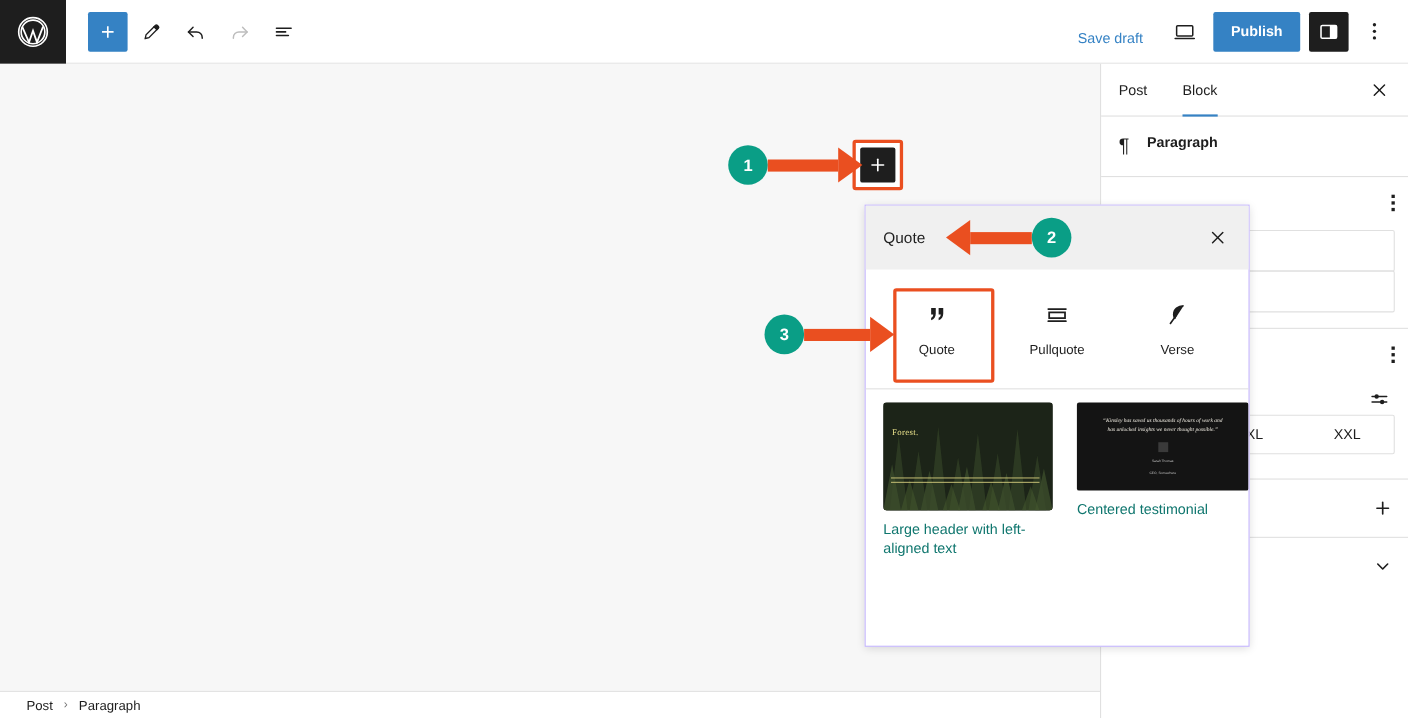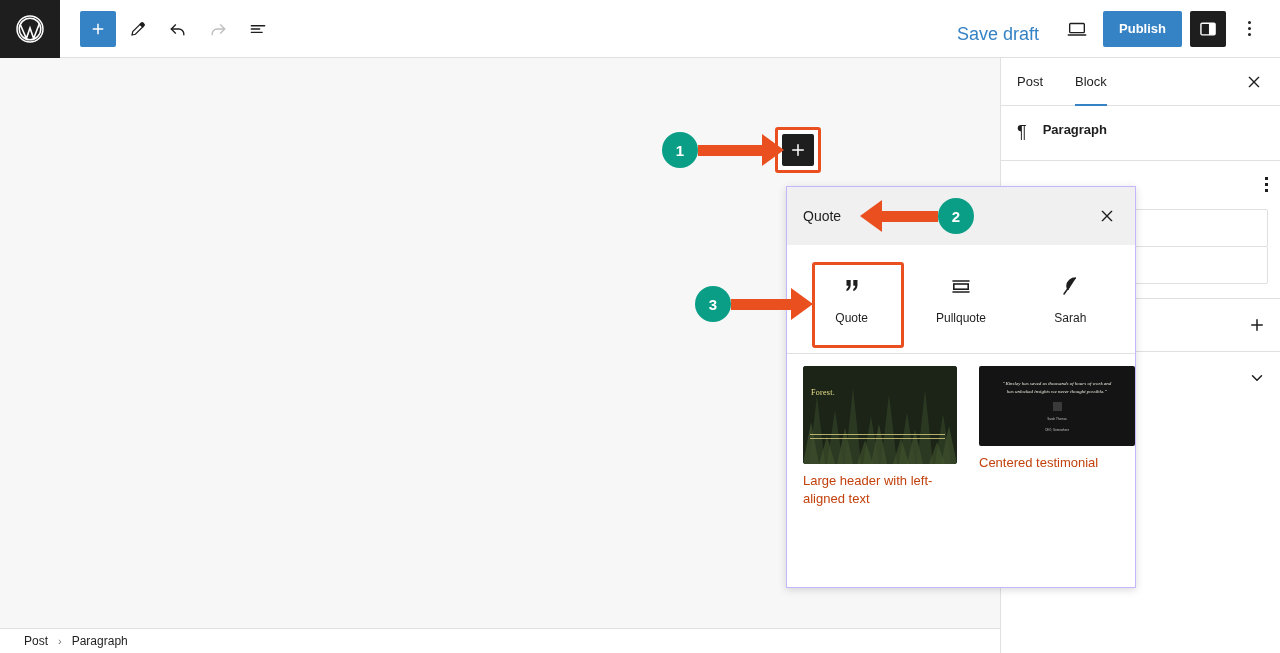--- a/index.html
+++ b/index.html
@@ -25,21 +25,21 @@
   .tb-left { display: flex; align-items: center; gap: 4px; padding-left: 20px; }
   .tb-btn {
     width: 36px; height: 36px; border-radius: 2px; background: transparent;
     display: flex; align-items: center; justify-content: center;
     cursor: pointer; border: none; color: #1e1e1e;
   }
   .tb-btn.primary { background: #3582c4; color: #fff; }
   .tb-spacer { flex: 1 1 auto; }
   .tb-right { display: flex; align-items: center; gap: 8px; padding-right: 16px; }
   .save-draft {
-    color: #3582c4; font-size: 18px; padding: 8px 12px;
+    color: #3582c4; font-size: 13px; padding: 8px 12px;
     cursor: pointer; background: none; border: none;
     font-family: "Liberation Sans", sans-serif;
     margin-top: 12px;
   }
   .publish-btn {
     background: #3582c4; color: #fff; font-size: 13px; font-weight: bold;
     border: none; border-radius: 2px; padding: 0 16px; height: 36px;
     cursor: pointer; font-family: "Liberation Sans", sans-serif;
   }
   .sidebar-toggle {
@@ -146,21 +146,21 @@
   .ins-block {
     flex: 1 1 0; display: flex; flex-direction: column; align-items: center;
     gap: 12px; padding: 14px 0 10px 0; cursor: pointer; border-radius: 2px;
   }
   .ins-block-label { font-size: 12px; color: #1e1e1e; }
   .ins-block-icon { height: 26px; display: flex; align-items: center; justify-content: center; }
   .ins-patterns { flex: 1 1 auto; padding: 12px 16px 0 16px; overflow: hidden; display: flex; gap: 22px; }
   .pattern { display: flex; flex-direction: column; gap: 8px; }
   .pattern.p1 { width: 154px; }
   .pattern.p2 { width: 156px; }
-  .pattern-label { font-size: 13px; color: #c2410c; line-height: 1.35; }
+  .pattern-label { font-size: 13px; color: #0f766e; line-height: 1.35; }
   .forest-thumb {
     width: 154px; height: 98px; border-radius: 3px; overflow: hidden;
     position: relative; background: #1b2116;
   }
   .forest-word {
     position: absolute; left: 8px; top: 22px; font-size: 8px; color: #e8e08a;
     font-family: "Liberation Serif", serif; letter-spacing: 0.3px;
   }
   .forest-lines { position: absolute; left: 7px; right: 12px; bottom: 22px; }
   .forest-lines div { height: 1px; background: #cfc77a; margin-bottom: 3px; opacity: .85; }
@@ -329,20 +329,43 @@
             <i></i>
             <i></i>
             <i></i>
           </div>
       </div>
       <div class="sb-field"></div>
       <div class="sb-field"></div>
       <div style="height:14px"></div>
     </div>
 
+    <div class="sb-panel">
+      <div class="sb-panel-head">
+        <div class="sb-row-kebab">
+            <i></i>
+            <i></i>
+            <i></i>
+          </div>
+      </div>
+      <div class="sb-slider-icon">
+        <svg width="20" height="20" viewBox="0 0 24 24" stroke="#1e1e1e" stroke-width="1.6" stroke-linecap="round" fill="none">
+          <line x1="4" y1="9" x2="20" y2="9"></line>
+            <line x1="4" y1="15" x2="20" y2="15"></line>
+          <circle cx="9" cy="9" r="1.6" fill="#1e1e1e"></circle>
+            <circle cx="15" cy="15" r="1.6" fill="#1e1e1e"></circle>
+        </svg>
+      </div>
+      <div class="sb-size-group">
+        <div class="sb-size">L</div>
+        <div class="sb-size">XL</div>
+        <div class="sb-size">XXL</div>
+      </div>
+      <div style="height:22px"></div>
+    </div>
 
     <div class="sb-panel">
       <div class="sb-plusrow">
         <svg width="18" height="18" viewBox="0 0 24 24" stroke="#1e1e1e" stroke-width="2" stroke-linecap="round">
           <line x1="12" y1="5" x2="12" y2="19"></line>
             <line x1="5" y1="12" x2="19" y2="12"></line>
         </svg>
       </div>
     </div>
 
@@ -389,21 +412,21 @@
       </div>
 
       <div class="ins-block">
         <div class="ins-block-icon">
           <svg width="24" height="24" viewBox="0 0 24 24" fill="none" stroke="#1e1e1e" stroke-width="1.5">
             <path d="M18 4c-5 0-9 3.2-9 8 0 1.6.5 2.9 1.2 3.9L18 4z" fill="#1e1e1e" stroke="none"></path>
             <path d="M18 4c-5 0-9 3.2-9 8 0 1.6.5 2.9 1.2 3.9"></path>
             <line x1="11" y1="13" x2="6" y2="20" stroke-linecap="round"></line>
           </svg>
         </div>
-        <div class="ins-block-label">Sarah</div>
+        <div class="ins-block-label">Verse</div>
       </div>
     </div>
 
     <div class="ins-patterns">
       <div class="pattern p1">
         <div class="forest-thumb">
           <svg width="154" height="98" viewBox="0 0 154 98" style="position:absolute;left:0;top:0">
             <rect width="154" height="98" fill="#1c2418"></rect>
             <g fill="#2e3b23" opacity="0.95">
               <polygon points="6,98 14,30 22,98"></polygon>

